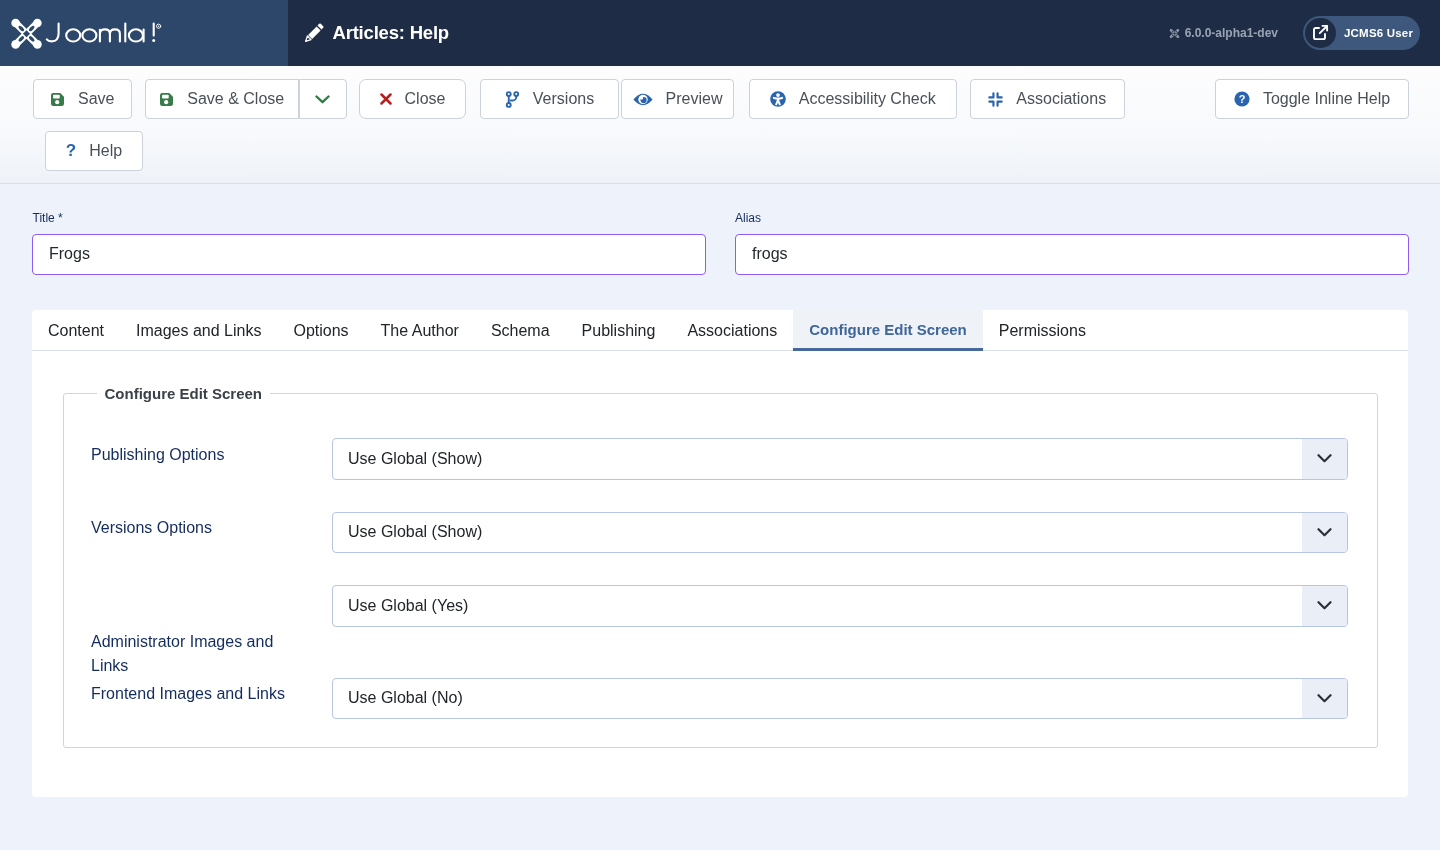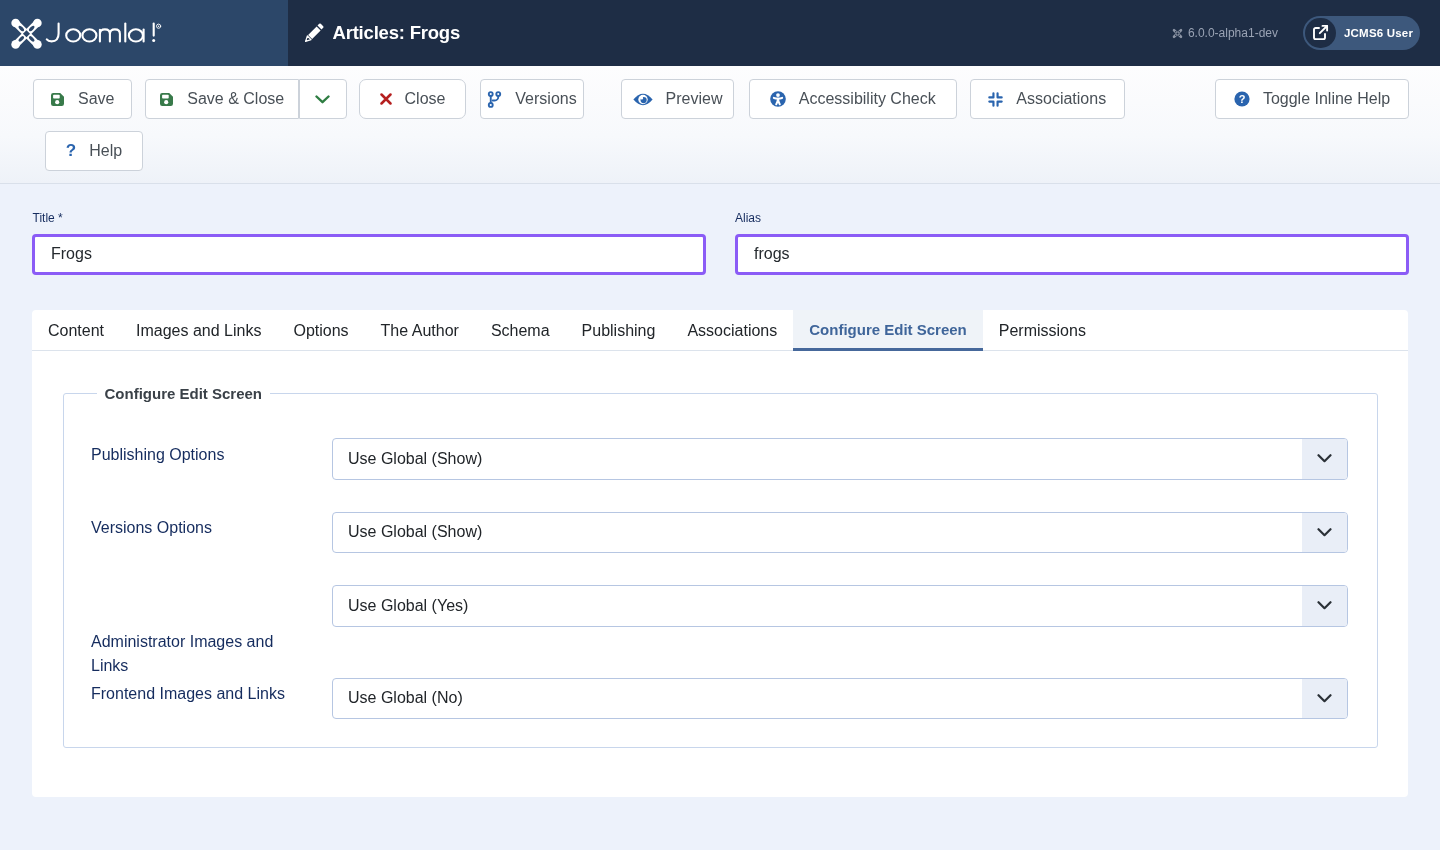--- a/index.html
+++ b/index.html
@@ -7,39 +7,39 @@
 body { font-family:"Liberation Sans", sans-serif; background:#edf2fb; position:relative; }
 
 
 .header { position:absolute; left:0; top:0; width:1440px; height:66px; background:#1e2d45; }
 .hlogo { position:absolute; left:0; top:0; width:288px; height:66px; background:#2c4769; }
 .jsym { position:absolute; left:11px; top:17.5px; }
 .ptitle { position:absolute; left:332.5px; top:0; height:66px; display:flex; align-items:center;
           color:#fff; font-size:18.5px; font-weight:bold; letter-spacing:-0.2px; }
 .pencil { position:absolute; left:304px; top:23px; }
 .hver { position:absolute; right:162px; top:0; height:66px; display:flex; align-items:center; gap:5px;
-        color:#9aa3b4; font-size:12px; }
+        color:#9aa3b4; font-size:12px;font-weight:bold; }
 .pill { position:absolute; left:1303px; top:15.5px; width:116.5px; height:34.5px; border-radius:17.5px;
         background:#3d587c; }
 .pcircle { position:absolute; left:2px; top:2px; width:30.5px; height:30.5px; border-radius:50%;
            background:#1e2d45; display:flex; align-items:center; justify-content:center; }
 .ptext { position:absolute; left:41px; top:0; height:34.5px; display:flex; align-items:center;
          color:#fff; font-size:11.5px; font-weight:bold; white-space:nowrap; letter-spacing:0.2px; }
 
 
 .subhead { position:absolute; left:0; top:66px; width:1440px; height:118px;
            background:linear-gradient(180deg,#fdfdfe 0%,#f7f9fc 60%,#eef2f8 100%);
            border-bottom:1px solid #d9e0ea; }
 .tb { position:absolute; height:40px; background:#fff; border:1px solid #ccd2da; border-radius:4px;
       display:flex; align-items:center; justify-content:center; gap:13px;
       font-size:16px; color:#495057; }
 
 
 .flabel { position:absolute; color:#152c5e; font-size:12px; line-height:24px; }
-.finput { position:absolute; height:41.5px; background:#fff; border:3px solid #8b5cf6; border-radius:4px;
+.finput { position:absolute; height:41.5px; background:#fff; border:1px solid #8b5cf6; border-radius:4px;
           display:flex; align-items:center; padding-left:16px; font-size:16px; color:#24292e; }
 
 
 .card { position:absolute; left:32px; top:310px; width:1376px; height:487px; background:#fff; border-radius:4px; }
 .tabs { position:absolute; left:0; top:0; width:1376px; height:41px; border-bottom:1.5px solid #dce3ec;
         display:flex; }
 .tab { height:41px; padding:0 16px; display:flex; align-items:center; font-size:16px; color:#212529; }
 .tab.active { background:#eff3f8; color:#3f659a; font-weight:bold; border-bottom:3.5px solid #46689b; font-size:15px; }
 
 fieldset.cfs { position:absolute; left:30.5px; top:75px; width:1315.5px; height:362.5px;
@@ -92,21 +92,21 @@
       </g>
       <circle cx="109.7" cy="26.4" r="1.5" fill="#fff"></circle>
       <circle cx="114.6" cy="12.2" r="0.7" fill="#fff"></circle>
     </svg>
   </div>
   <svg class="pencil" width="20" height="20" viewBox="0 0 20 20">
     <path fill="#fff" d="M12.6 3.4 L16.6 7.4 L8.1 15.9 L4.1 11.9 Z"></path>
     <path fill="#fff" d="M13.5 2.5 L15.2 0.8 Q16 0 16.8 0.8 L19.2 3.2 Q20 4 19.2 4.8 L17.5 6.5 Z"></path>
     <path fill="none" stroke="#fff" stroke-width="1.3" stroke-linejoin="round" d="M3.4 13 L1.6 18.4 L7 16.6 Z"></path>
   </svg>
-  <div class="ptitle">Articles: Frogs</div>
+  <div class="ptitle">Articles: Help</div>
   <div class="hver">
       <svg width="11" height="11" viewBox="0 0 30 28">
       <g stroke="#8b94a4" stroke-width="7" stroke-linecap="round">
         <path d="M5.5,5 L24.5,23"></path>
           <path d="M24.5,5 L5.5,23"></path>
       </g>
       <g fill="#1e2d45">
         <circle cx="10.2" cy="9.5" r="2"></circle>
           <circle cx="19.8" cy="9.5" r="2"></circle>
         <circle cx="10.2" cy="18.5" r="2"></circle>
@@ -151,21 +151,21 @@
     <svg width="15" height="9" viewBox="0 0 15 9">
         <path fill="none" stroke="#2e7d42" stroke-width="2.4" stroke-linecap="round" stroke-linejoin="round" d="M1.5 1.5 L7.5 7.2 L13.5 1.5"></path>
       </svg>
   </button>
   <button class="tb" style="left:359px; top:13px; width:107px;border-radius:7px;">
     <svg width="12" height="12" viewBox="0 0 12 12">
         <path fill="none" stroke="#b51f1f" stroke-width="2.5" stroke-linecap="round" d="M1.5 1.5 L10.5 10.5 M10.5 1.5 L1.5 10.5"></path>
       </svg>
     <span>Close</span>
   </button>
-  <button class="tb" style="left:480px; top:13px; width:104px;">
+  <button class="tb" style="left:480px; top:13px; width:139px;">
     <svg width="15" height="17" viewBox="0 0 16 18">
         <g fill="none" stroke="#2a64ae" stroke-width="2">
           <circle cx="4" cy="3.2" r="2.1"></circle>
           <circle cx="4" cy="14.8" r="2.1"></circle>
           <circle cx="12" cy="3.2" r="2.1"></circle>
           <path d="M4 5.4 V12.6" stroke-linecap="round"></path>
           <path d="M12 5.4 V6.2 A3.8 3.8 0 0 1 8.2 10 L6 10" stroke-linecap="round"></path>
         </g>
       </svg>
     <span>Versions</span>

